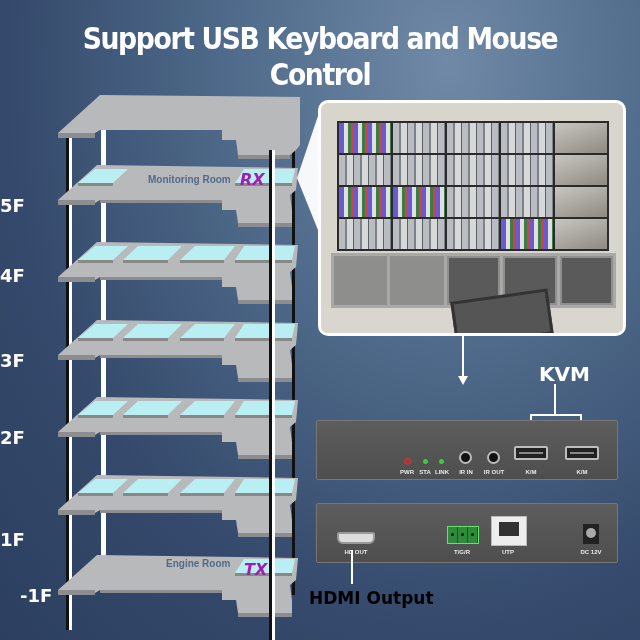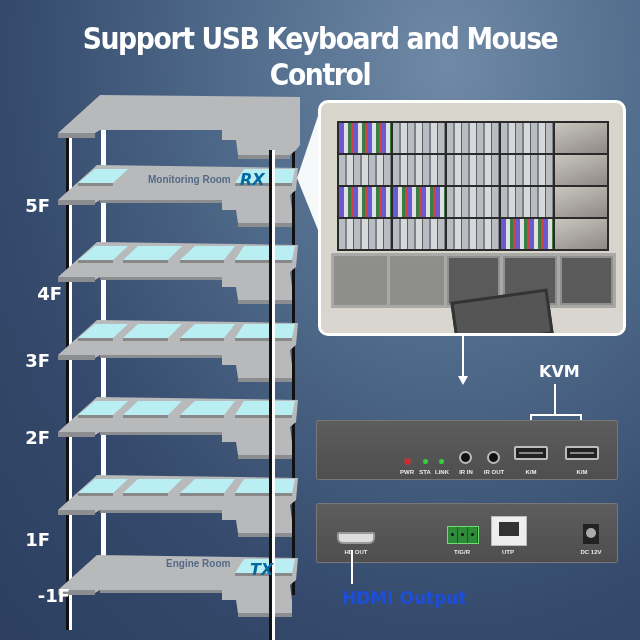--- a/index.html
+++ b/index.html
@@ -9,44 +9,44 @@
     font-family: "Liberation Sans", sans-serif;
   }
   .title {
     position:absolute; left:0; top:20px; width:640px; text-align:center;
     color:#ffffff; font-family:"DejaVu Sans", sans-serif; font-weight:bold;
     font-size:31px; letter-spacing:-1.6px; transform:scaleX(0.86); transform-origin:center;
   }
   
   .building { position:absolute; left:0; top:85px; width:310px; height:555px; }
   .floor-label {
-    position:absolute; color:#fff; font-weight:bold; font-size:18px; width:50px; text-align:right;
+    position:absolute; color:#fff; font-weight:bold; font-size:18px; width:50px; 
     font-family:"DejaVu Sans", sans-serif;
   }
   .room-label { position:absolute; color:#556a88; font-size:10px; font-weight:bold; font-family:"Liberation Sans", sans-serif; }
-  .txrx { position:absolute; font-style:italic; font-weight:bold; font-size:16px; color:#0369a1; font-family:"DejaVu Sans", sans-serif; }
+  .txrx { position:absolute; font-style:italic; font-weight:bold; font-size:16px; color:#a21caf; font-family:"DejaVu Sans", sans-serif; }
   
   .photo {
     position:absolute; left:318px; top:100px; width:302px; height:230px;
     border:3px solid #fff; border-radius:10px; overflow:hidden;
     background:#d8d5cc;
   }
   .wall { position:absolute; left:16px; top:18px; width:272px; height:130px; background:#2a2a2a; display:grid;
           grid-template-columns:repeat(5,1fr); grid-template-rows:repeat(4,1fr); gap:2px; padding:2px; box-sizing:border-box; }
   .screen { background: repeating-linear-gradient(90deg,#b9bcc0 0 6px,#7d8288 6px 8px,#d6d8da 8px 14px,#5c6168 14px 15px); }
   .screen.cam { background: linear-gradient(160deg,#c9c6bf,#8e8a83); }
   .screen.color { background: repeating-linear-gradient(90deg,#6a5ad0 0 5px,#e0e0e0 5px 9px,#3b7d45 9px 12px,#c44 12px 14px); }
   .cabinet { position:absolute; left:10px; top:150px; width:285px; height:55px; background:#a9aaa8; display:flex; gap:3px; padding:3px; box-sizing:border-box; }
   .cabinet div { flex:1; background:#5a5a5a; border:2px solid #8f908e; }
   .cabinet div.light { background:#8e8f8d; }
   .floor-tile { position:absolute; left:0; top:205px; width:100%; height:25px; background:#d9d6cf; }
   .monitor { position:absolute; left:132px; top:192px; width:92px; height:40px; background:#555; border:3px solid #333; transform:rotate(-8deg); }
   .arrow-line { position:absolute; background:#fff; }
-  .kvm-label { position:absolute; left:539px; top:362px; color:#fff; font-weight:bold; font-size:16px; font-family:"DejaVu Sans", sans-serif; }
-  .hdmi-label { position:absolute; left:309px; top:588px; color:#1d4ed8; font-weight:bold; font-size:17px; font-family:"DejaVu Sans", sans-serif;margin-left:33px; }
+  .kvm-label { position:absolute; left:539px; top:362px; color:#fff; font-weight:bold; font-size:20px; font-family:"DejaVu Sans", sans-serif; }
+  .hdmi-label { position:absolute; left:309px; top:588px; color:#000000; font-weight:bold; font-size:17px; font-family:"DejaVu Sans", sans-serif; }
   .device {
     position:absolute; background:linear-gradient(#5d5d5d,#4e4e4e); border:1px solid #777; border-radius:2px;
   }
   .port-label { position:absolute; color:#eaeaea; font-size:6px; font-weight:bold; text-align:center; font-family:"Liberation Sans", sans-serif; }
   .led { position:absolute; width:5px; height:5px; border-radius:50%; }
   .jack { position:absolute; width:13px; height:13px; border-radius:50%; background:#111; border:2px solid #bbb; box-sizing:border-box; }
   .usb { position:absolute; width:34px; height:14px; background:#222; border:2px solid #bdbdbd; border-radius:2px; box-sizing:border-box; }
   .usb::after { content:""; position:absolute; left:3px; right:3px; top:4px; height:2px; background:#888; }
   .hdmi { position:absolute; width:38px; height:12px; background:#ddd; border:2px solid #999; border-radius:2px 2px 6px 6px; box-sizing:border-box; }
   .terminal { position:absolute; width:30px; height:16px; background:#2e8b3a; border:1px solid #6fdc6f; display:flex; }
@@ -112,30 +112,30 @@
       <use href="#tiles" x="0" y="465"></use>
     <use href="#floor" x="0" y="545"></use>
     <polygon points="235,573 244,559 295,559 292,573" fill="#b9eef2"></polygon>
       <polygon points="235,573 292,573 292,576 235,576" fill="#888"></polygon>
 
     <rect x="269" y="150" width="3" height="490" fill="#111"></rect>
       <rect x="272" y="150" width="3" height="490" fill="#fff"></rect>
   </svg>
 
   <div class="floor-label" style="left:0;top:110px;">5F</div>
-  <div class="floor-label" style="left:0;top:198px;padding-left:12px;">4F</div>
+  <div class="floor-label" style="left:0;top:180px;">4F</div>
   <div class="floor-label" style="left:0;top:265px;">3F</div>
   <div class="floor-label" style="left:0;top:342px;">2F</div>
   <div class="floor-label" style="left:0;top:420px;margin-top:24px;">1F</div>
   <div class="floor-label" style="left:0;top:500px;margin-left:20px;">-1F</div>
 
   <div class="room-label" style="left:148px;top:89px;">Monitoring Room</div>
   <div class="txrx" style="left:240px;top:85px;">RX</div>
   <div class="room-label" style="left:166px;top:473px;">Engine Room</div>
-  <div class="txrx" style="left:250px;top:475px;">TX</div>
+  <div class="txrx" style="left:244px;top:475px;">TX</div>
 </div>
 
 <svg width="640" height="640" style="position:absolute;left:0;top:0;pointer-events:none">
   <polygon points="297,178 320,110 320,235" fill="#ffffff" opacity="0.95"></polygon>
 </svg>
 
 <div class="photo">
   <div class="wall">
     <div class="screen color"></div>
       <div class="screen"></div>

